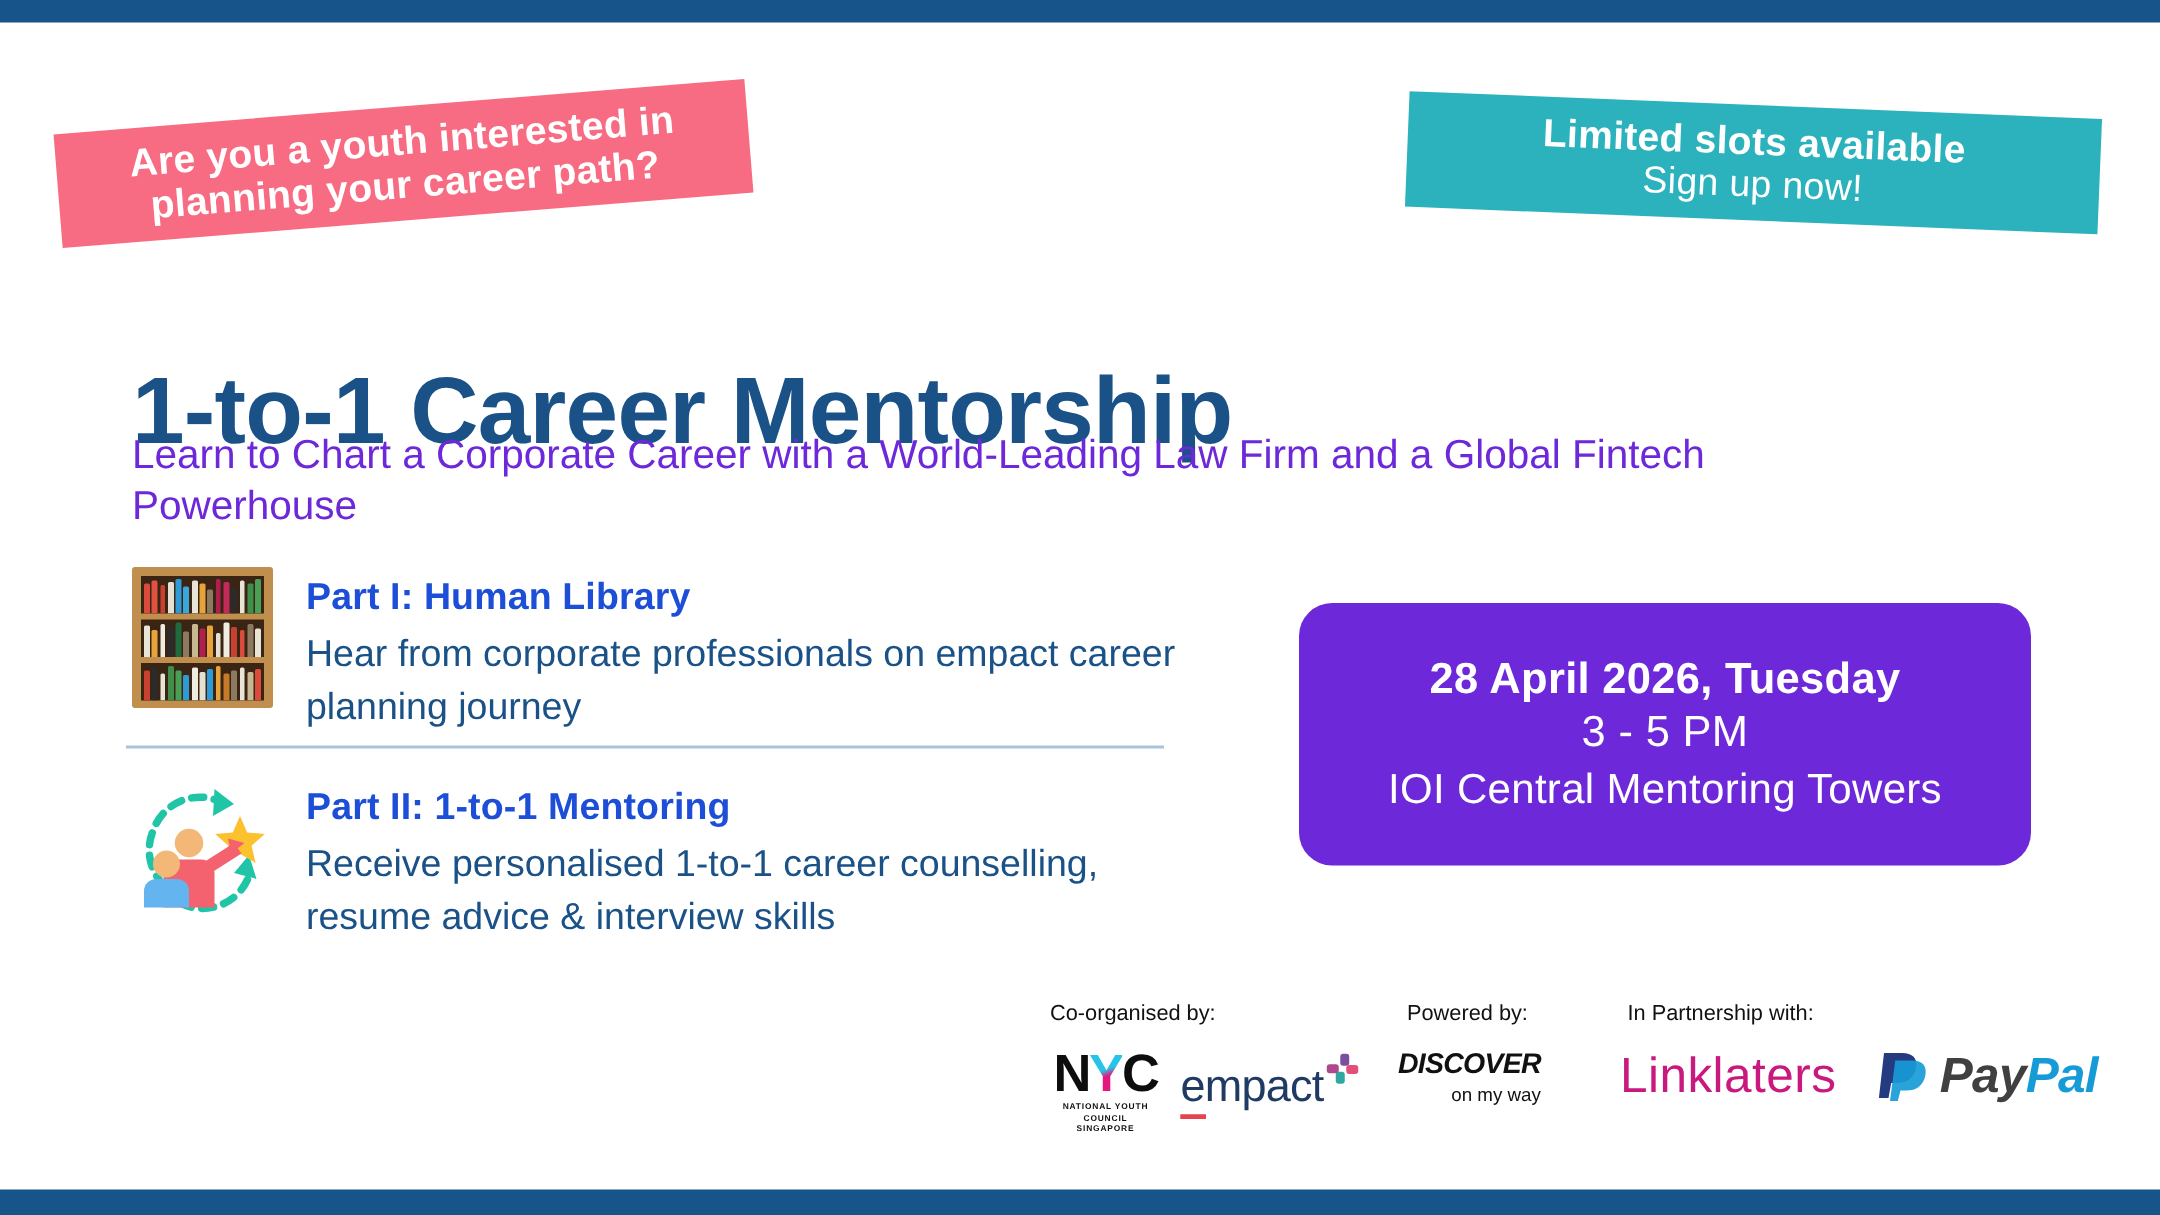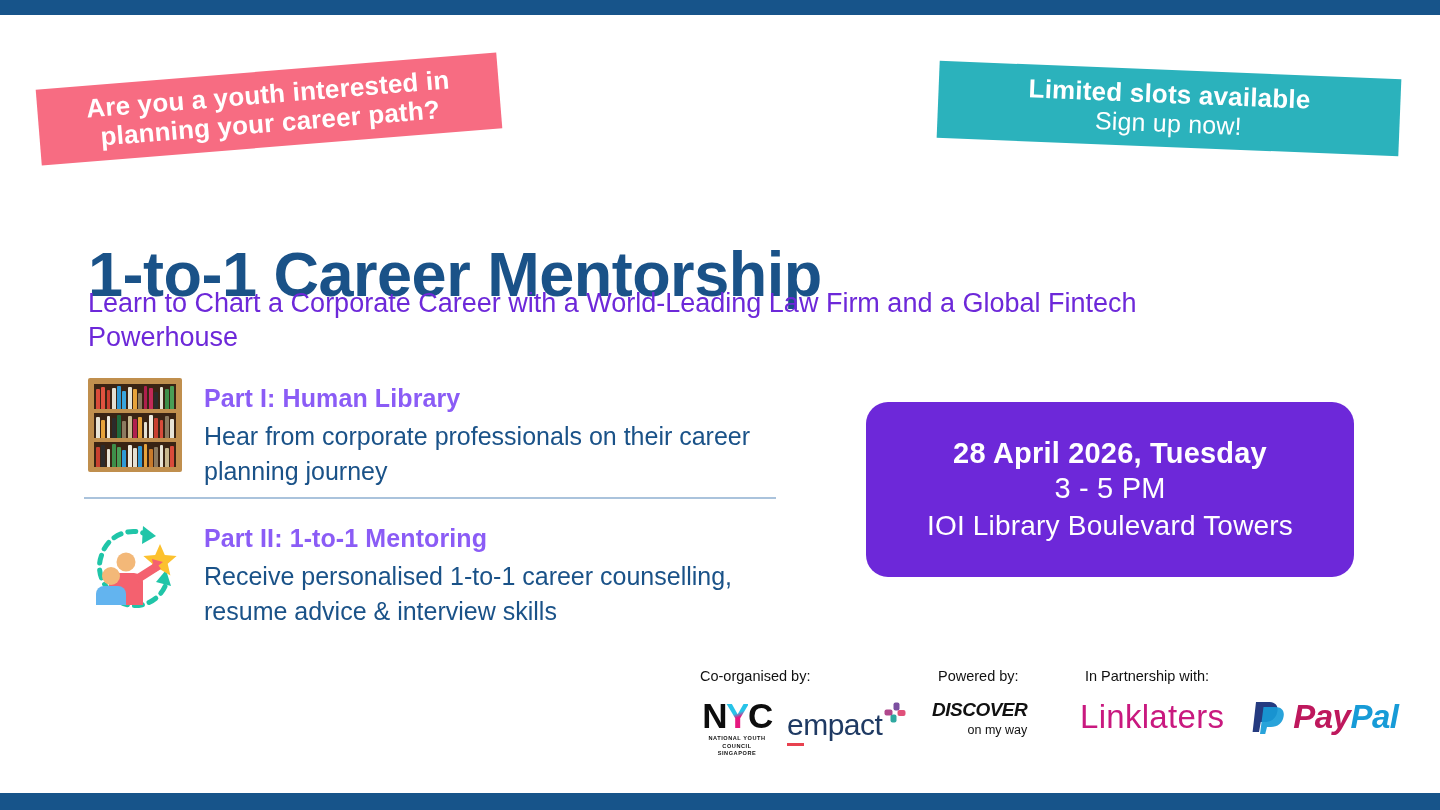--- a/index.html
+++ b/index.html
@@ -120,21 +120,21 @@
   .part-icon {
     width: 94px;
     height: 94px;
     flex: 0 0 94px;
     position: relative;
   }
   .part-body { padding-top: 6px; }
   .part-title {
     font-size: 25px;
     font-weight: bold;
-    color: #8b5cf6;
+    color: #1d4ed8;
     margin: 0 0 6px 0;
     letter-spacing: .1px;
   }
   .part-desc {
     font-size: 25px;
     font-weight: normal;
     color: #1a5288;
     line-height: 1.38;
     max-width: 580px;
   }
@@ -280,21 +280,21 @@
   .linklaters {
     font-size: 33px;
     color: #c9197f;
     letter-spacing: .3px;
     line-height: 1;
   }
 
   
   .paypal { display: flex; align-items: center; gap: 7px; }
   .pp-word { font-size: 33px; font-weight: bold; font-style: italic; letter-spacing: -.5px; line-height: 1; }
-  .pp-pay { color: #be185d; }
+  .pp-pay { color: #404040; }
   .pp-pal { color: #179bd7; }
 </style>
 </head>
 <body>
 
 <div class="poster">
 
   <div class="bar-top"></div>
   <div class="bar-bottom"></div>
 
@@ -362,21 +362,21 @@
           <div class="bk" style="height:18px;background:#c87a2a"></div>
           <div class="bk" style="height:20px;background:#8c7a60"></div>
           <div class="bk" style="height:22px;background:#e8e4d6"></div>
           <div class="bk" style="height:19px;background:#c8b88f"></div>
           <div class="bk" style="height:21px;background:#d94b3a"></div>
         </div>
       </div>
     </div>
     <div class="part-body">
       <div class="part-title">Part I: Human Library</div>
-      <div class="part-desc">Hear from corporate professionals on their career planning journey</div>
+      <div class="part-desc">Hear from corporate professionals on empact career planning journey</div>
     </div>
   </div>
 
   <div class="divider"></div>
 
   <div class="part part-2">
     <div class="part-icon">
       <svg class="mentor-icon" viewBox="0 0 94 94" xmlns="http://www.w3.org/2000/svg">
 
         <g fill="none" stroke="#20c5a8" stroke-width="5" stroke-linecap="round" stroke-dasharray="8 7">
@@ -400,21 +400,21 @@
     </div>
     <div class="part-body">
       <div class="part-title">Part II: 1-to-1 Mentoring</div>
       <div class="part-desc">Receive personalised 1-to-1 career counselling, resume advice &amp; interview skills</div>
     </div>
   </div>
 
   <div class="date-card">
     <div class="date-line1">28 April 2026, Tuesday</div>
     <div class="date-line2">3 - 5 PM</div>
-    <div class="date-line3">IOI Library Boulevard Towers</div>
+    <div class="date-line3">IOI Central Mentoring Towers</div>
   </div>
 
   <div class="footer">
 
     <div class="fgroup fg-co">
       <div class="fgroup-label">Co-organised by:</div>
     </div>
     <div class="logos-row" style="left:4px;">
 
       <div class="nyc">

